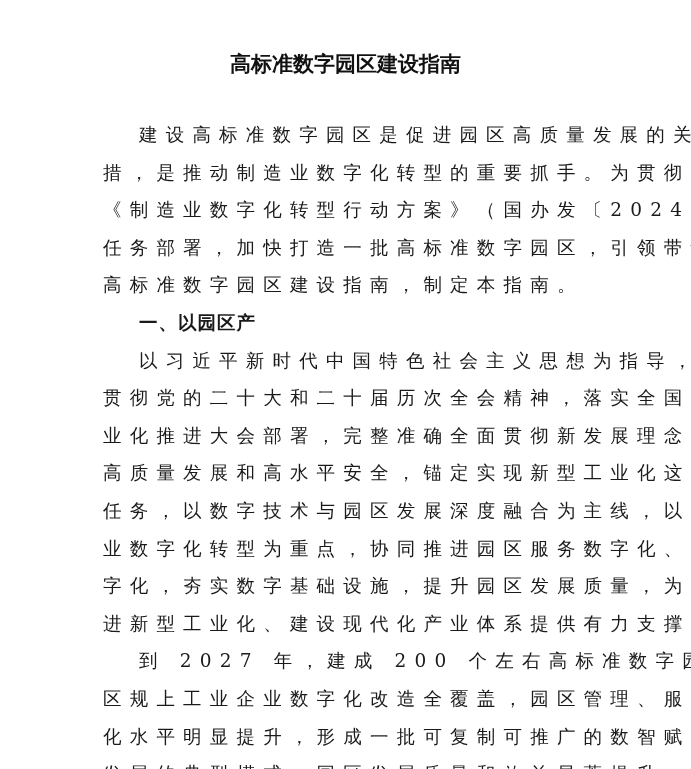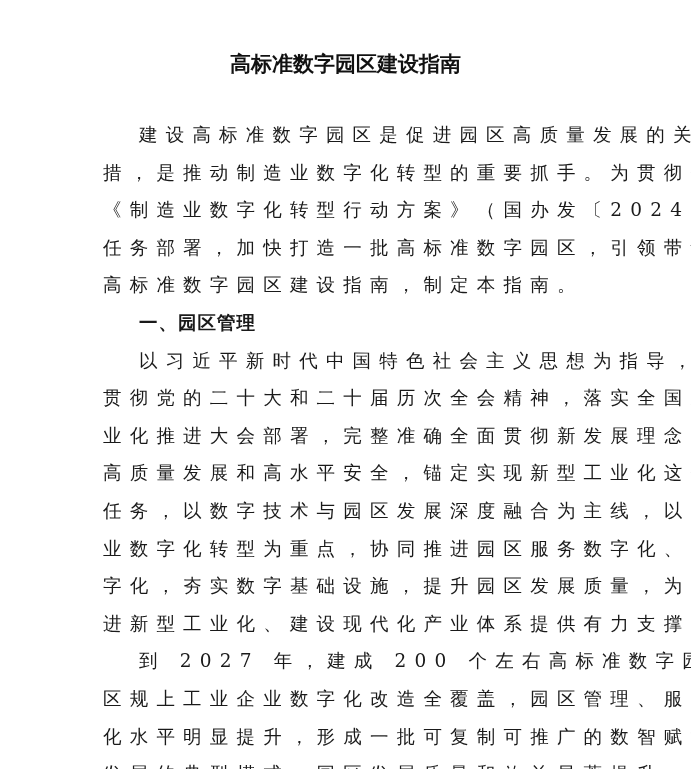--- a/index.html
+++ b/index.html
@@ -26,21 +26,21 @@
   <div class="body">
 
     <div>
       <div class="line indent">建设高标准数字园区是促进园区高质量发展的关键举</div>
       <div class="line">措，是推动制造业数字化转型的重要抓手。为贯彻落实</div>
       <div class="line">《制造业数字化转型行动方案》（国办发〔2024〕25号）</div>
       <div class="line">任务部署，加快打造一批高标准数字园区，引领带动各类</div>
       <div class="line last">高标准数字园区建设指南，制定本指南。</div>
     </div>
 
-    <div class="heading">一、园区管理</div>
+    <div class="heading">一、以园区产</div>
     <div>
       <div class="line indent">以习近平新时代中国特色社会主义思想为指导，深入</div>
       <div class="line">贯彻党的二十大和二十届历次全会精神，落实全国新型工</div>
       <div class="line">业化推进大会部署，完整准确全面贯彻新发展理念，统筹</div>
       <div class="line">高质量发展和高水平安全，锚定实现新型工业化这个关键</div>
       <div class="line">任务，以数字技术与园区发展深度融合为主线，以园区产</div>
       <div class="line">业数字化转型为重点，协同推进园区服务数字化、管理数</div>
       <div class="line">字化，夯实数字基础设施，提升园区发展质量，为加快推</div>
       <div class="line last">进新型工业化、建设现代化产业体系提供有力支撑。</div>
     </div>

